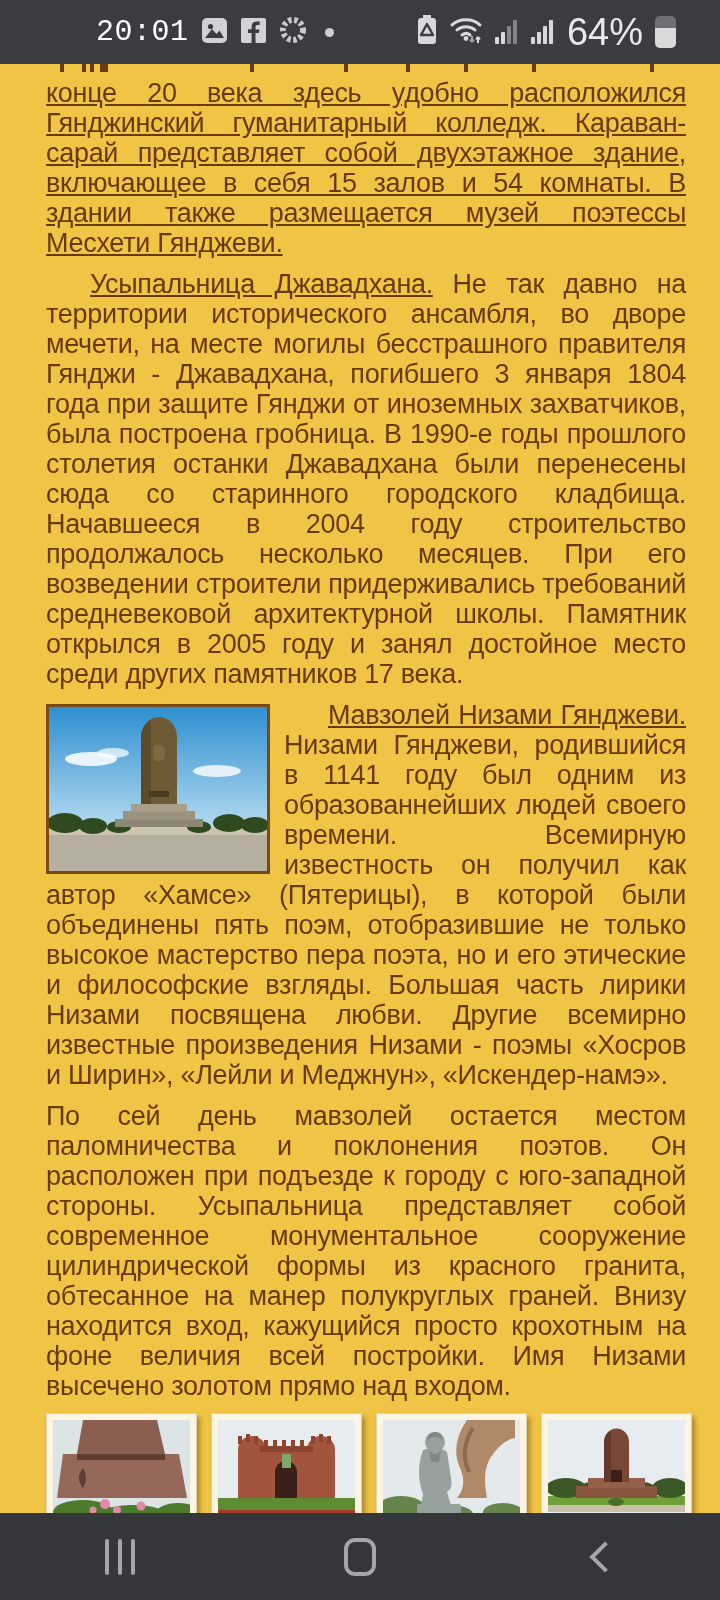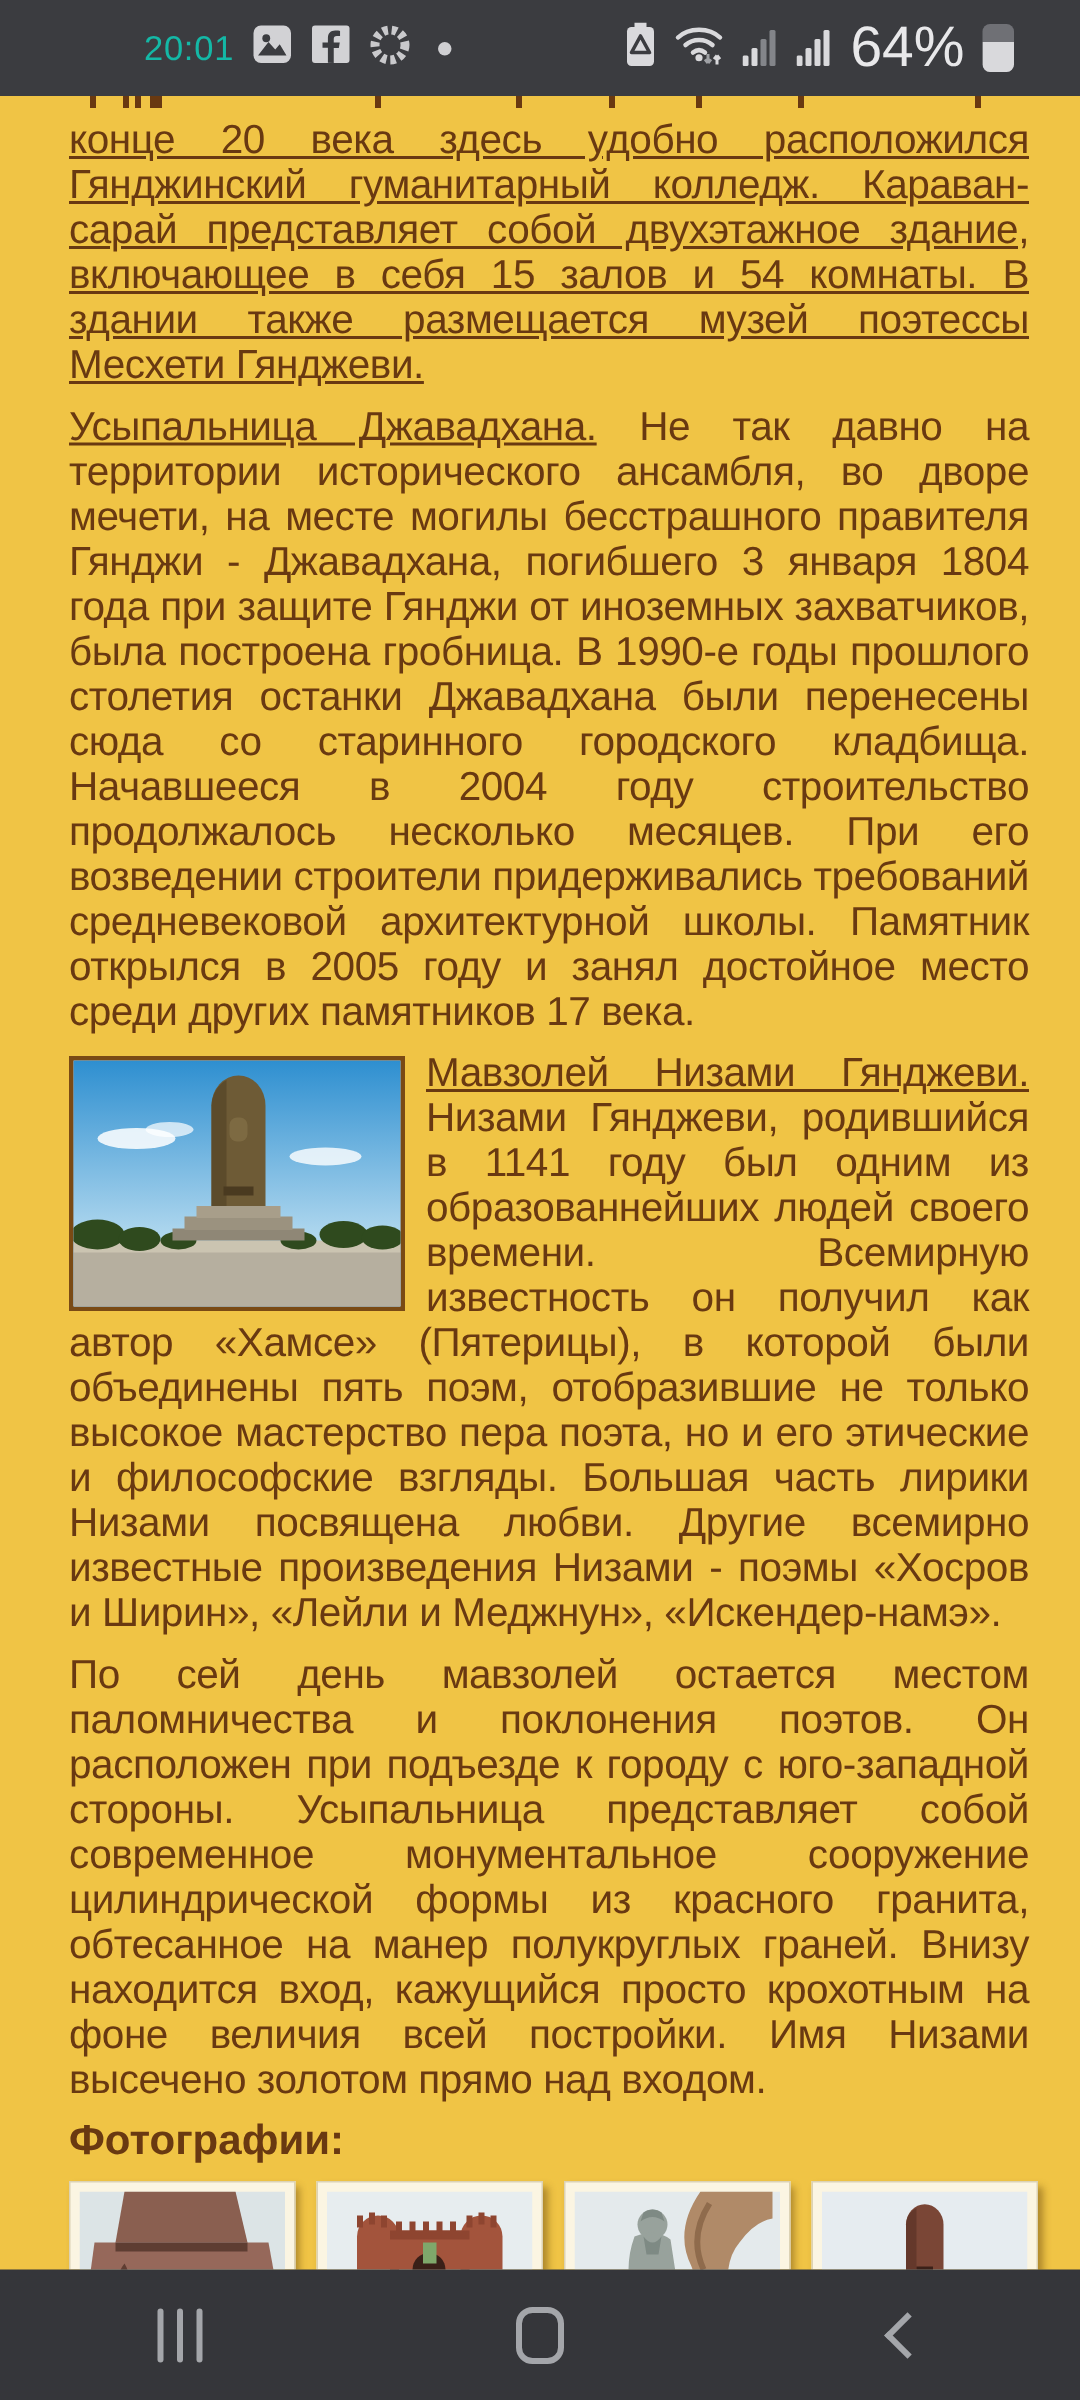--- a/index.html
+++ b/index.html
@@ -3,36 +3,36 @@
 <meta charset="utf-8">
 <style>
   * { margin:0; padding:0; box-sizing:border-box; }
   html,body { width:720px; height:1600px; overflow:hidden; }
   body { font-family:"Liberation Sans", sans-serif; background:#F0C445; position:relative; }
 
   
   .status-bar { position:absolute; top:0; left:0; width:720px; height:64px; background:#3B3C40;
     display:flex; align-items:center; justify-content:space-between; padding:0 44px 0 96px; z-index:20; }
   .sb-group { display:flex; align-items:center; gap:12px; }
-  .sb-time { color:#14b8a6; font-size:23px; letter-spacing:0.5px; }
+  .sb-time { color:#ffffff; font-size:30px; letter-spacing:0.5px;font-family:Liberation Mono, monospace; }
   .sb-batt-text { color:#E8E8EA; font-size:38px; }
   .sb-dot { width:9px; height:9px; border-radius:50%; background:#CFCFD2; margin-left:6px; }
   .batt-main { width:21px; height:32px; border-radius:5px; overflow:hidden; background:#6F7075; position:relative; }
   .batt-fill { position:absolute; bottom:0; left:0; width:100%; height:64%; background:#D9D9DC; }
 
   
   .content { position:absolute; top:64px; left:0; width:720px; height:1449px; background:#F0C445;
     padding:0 34px 0 46px; overflow:hidden; }
   .stems { position:relative; height:10px; overflow:hidden; }
   .stems span { position:absolute; top:-2px; width:4px; height:10px; background:#693911; }
 
   .article { color:#693911; font-size:27px; line-height:30px; text-align:justify; letter-spacing:-0.3px; }
   .article p { margin-top:11px; }
   .article p.first { margin-top:4px;text-decoration:underline; }
-  .sec-title { text-decoration:underline; }
+  .sec-title { text-decoration:underline;margin-left:44px; }
   .article-photo { float:left; width:224px; height:170px; border:3px solid #7A4A14; margin:4px 14px 6px 0;
     background:#9CC8E8; display:block; }
   .article-photo svg { display:block; width:100%; height:100%; }
   .photos-heading { font-weight:bold; margin-top:18px; font-size:28px; letter-spacing:0; }
 
   .thumbs { display:flex; gap:14px; margin-top:12px; }
   .thumb { width:151px; height:112px; background:#FBF5E2; border:1px solid #DCD2B4; padding:6px;
     box-shadow:3px 4px 5px rgba(90,60,10,0.45); }
   .thumb svg { display:block; width:137px; height:98px; }
 
@@ -172,21 +172,20 @@
             <path d="M92 30 a18 20 0 0 1 36 0 l0 67 l-36 0 Z" fill="#6E5B36"></path>
             <path d="M92 30 a18 20 0 0 1 10 -17 l0 84 l-10 0 Z" fill="#5C4B2B"></path>
             <rect x="104" y="38" width="12" height="16" rx="5" fill="#7D6A42"></rect>
             <rect x="100" y="84" width="20" height="6" fill="#4A3A20"></rect>
           </g>
         </svg>
       </a><span class="sec-title">Мавзолей Низами Гянджеви.</span><span> Низами Гянджеви, родившийся в 1141 году был одним из образованнейших людей своего времени. Всемирную известность он получил как автор «Хамсе» (Пятерицы), в которой были объединены пять поэм, отобразившие не только высокое мастерство пера поэта, но и его этические и философские взгляды. Большая часть лирики Низами посвящена любви. Другие всемирно известные произведения Низами - поэмы «Хосров и Ширин», «Лейли и Меджнун», «Искендер-намэ».</span></p>
 
     <p>По сей день мавзолей остается местом паломничества и поклонения поэтов. Он расположен при подъезде к городу с юго-западной стороны. Усыпальница представляет собой современное монументальное сооружение цилиндрической формы из красного гранита, обтесанное на манер полукруглых граней. Внизу находится вход, кажущийся просто крохотным на фоне величия всей постройки. Имя Низами высечено золотом прямо над входом.</p>
 
-    <p class="photos-heading">Фотографии:</p>
 
     <div class="thumbs">
       <a class="thumb">
         <svg viewBox="0 0 137 98" preserveAspectRatio="none">
           <rect width="137" height="98" fill="#DCE4E6"></rect>
           <path d="M30 0 H104 L112 34 H24 Z" fill="#8A5F50"></path>
           <path d="M10 34 H126 L134 78 H4 Z" fill="#96685A"></path>
           <path d="M24 34 H112 L112 40 H24 Z" fill="#5E3D32"></path>
           <path d="M30 48 q6 10 0 20 q-8 -10 0 -20" fill="#5E3D32"></path>
           <g fill="#4E7A2E">

